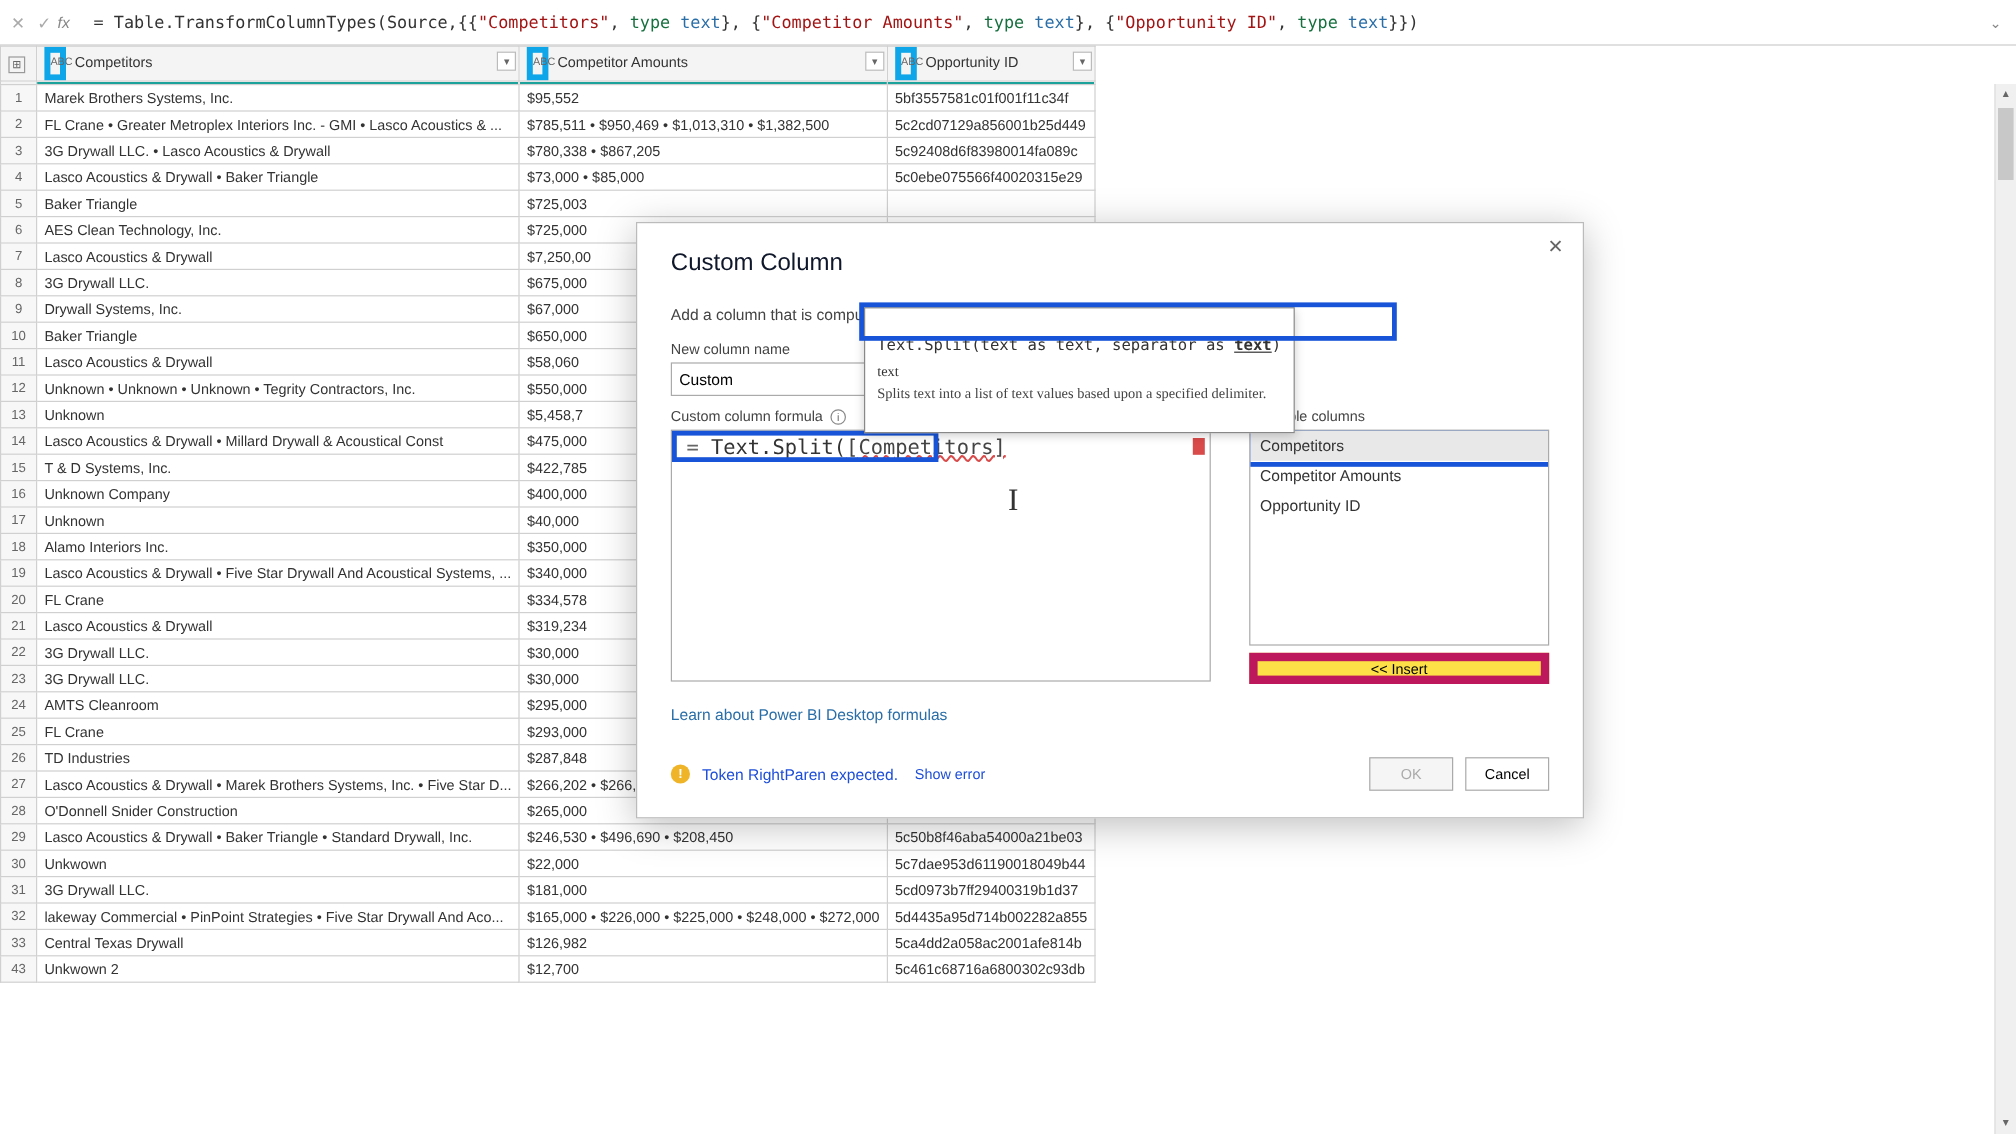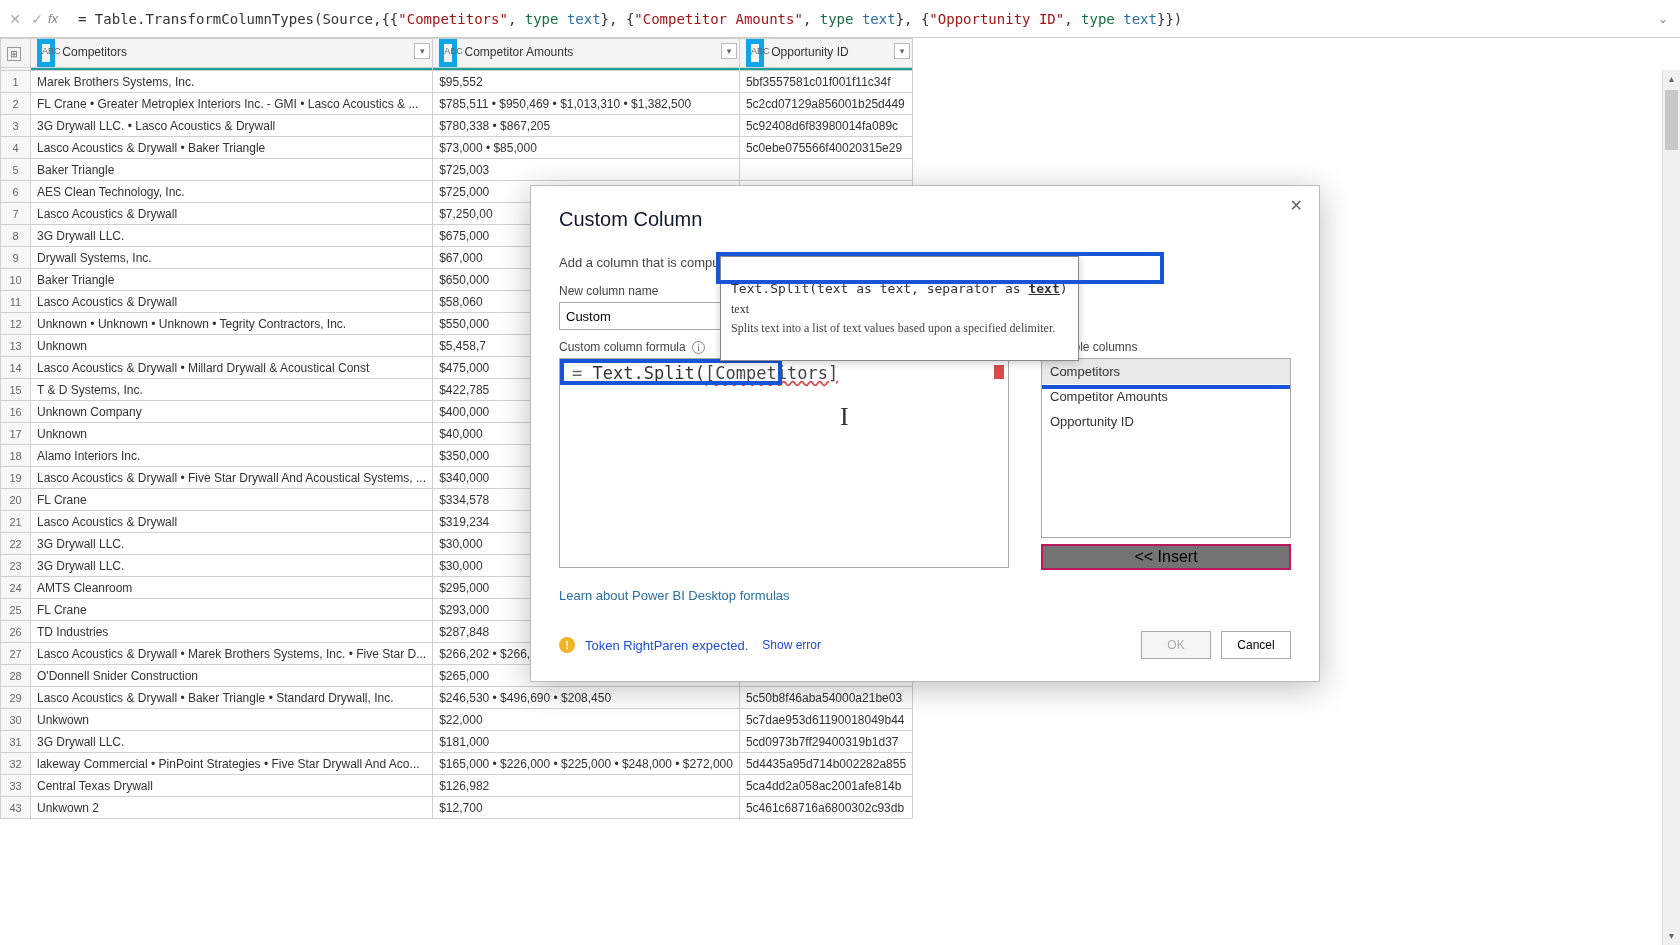--- a/index.html
+++ b/index.html
@@ -49,21 +49,21 @@
 
 .formula-box { border: 1px solid #aaa; height: 210px; padding: 4px 12px; font-family: Consolas, monospace; font-size: 17px; position: relative; }
 .formula-content { display: inline-block; }
 .formula-content .eq { color: #666; }
 .formula-content .param { color: #444; text-decoration: underline wavy #d94a4a; }
 .err-marker { position: absolute; right: 4px; top: 6px; width: 10px; height: 14px; background: #d94a4a; }
 
 .avail-list { border: 1px solid #aaa; height: 180px; overflow: hidden; }
 .avail-list .item { padding: 5px 8px; font-size: 13px; cursor: pointer; }
 .avail-list .item.selected { background: #e8e8e8; }
-.insert-btn { width: 100%; height: 26px; margin-top: 6px; border: 2px solid #be185d; background: #737373; font-size: 16px; }
+.insert-btn { width: 100%; height: 26px; margin-top: 6px; border: 7px solid #be185d; background: #fde047; font-size: 12px; }
 
 .learn-link { color: #2a6ea8; font-size: 13px; margin-top: 20px; display: inline-block; cursor: pointer; }
 
 .dialog-footer { display: flex; align-items: center; margin-top: 28px; gap: 10px; }
 .err-icon { width: 16px; height: 16px; background: #f0b429; border-radius: 50%; display:inline-block; text-align:center; font-size:11px; font-weight:bold; color:#fff; line-height:16px;}
 .err-text { font-size: 13px; color: #1d4ed8; }
 .show-err { color: #1d4ed8; font-size: 12px; margin-left: 4px; cursor: pointer; }
 .footer-spacer { flex: 1; }
 .btn { min-width: 70px; height: 28px; border: 1px solid #aaa; background: #fff; font-size: 12px; padding: 0 14px; cursor: pointer;}
 .btn.disabled { color: #aaa; background: #f5f5f5; cursor: default; }

